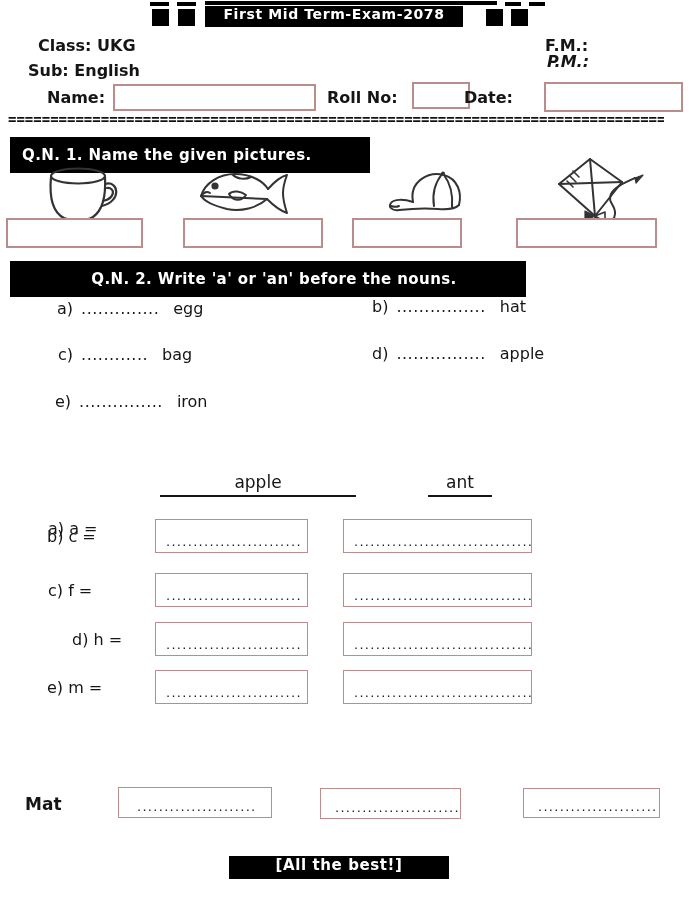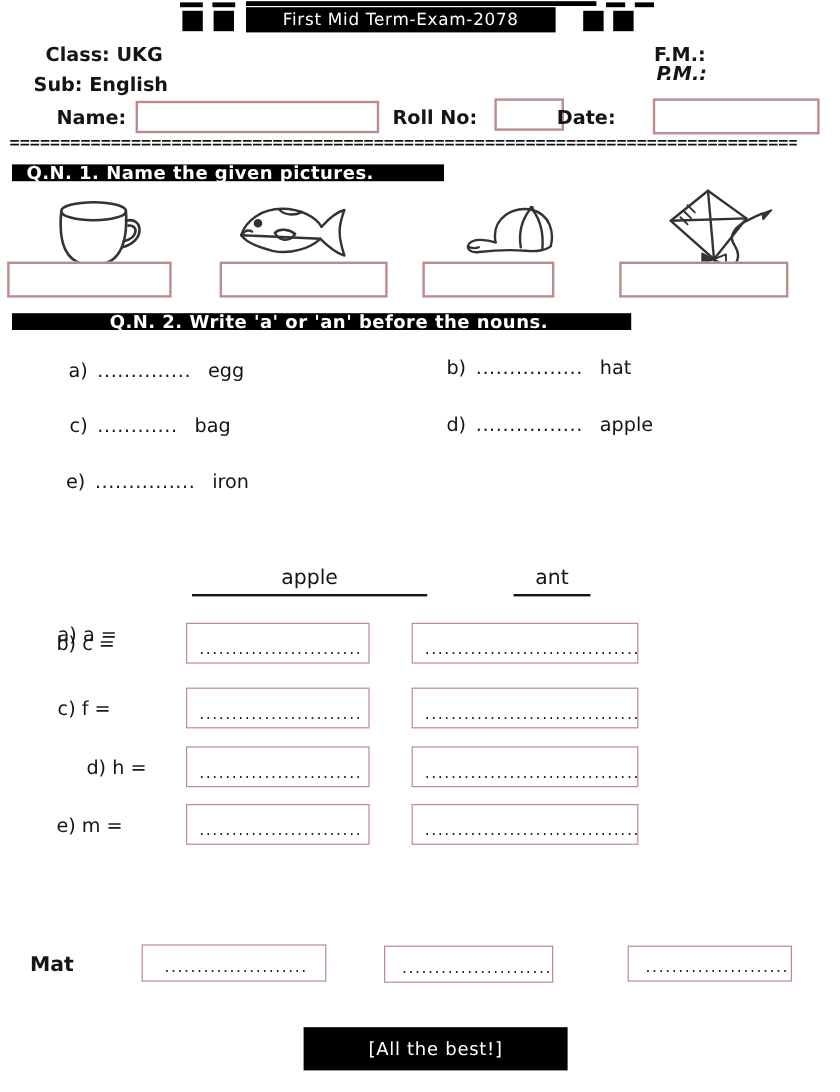--- a/index.html
+++ b/index.html
@@ -1,24 +1,24 @@
 <!DOCTYPE html>
 <html><head>
 <meta charset="utf-8">
 <style>
   html,body{margin:0;padding:0;background:#fff;}
   .page{position:relative;width:700px;height:910px;background:#ffffff;
         font-family:"DejaVu Sans","Liberation Sans",sans-serif;color:#151515;overflow:hidden;}
   .bar{position:absolute;background:#000;color:#fff;font-size:15px;font-weight:600;
        letter-spacing:.4px;display:flex;align-items:center;padding-left:12px;
-       box-sizing:border-box;height:14px;white-space:nowrap;}
+       box-sizing:border-box;height:36px;white-space:nowrap;}
   .hsq{position:absolute;background:#000;width:17px;height:17px;}
   .hdash{position:absolute;background:#000;height:4px;}
-  .titlebar{position:absolute;background:#000;color:#fff;display:flex;align-items:center;
-       justify-content:center;font-size:14px;font-weight:400;letter-spacing:.6px;}
+  .titlebar{position:absolute;background:#000;color:#fff;display:flex;align-items:flex-start;
+       justify-content:center;font-size:14px;font-weight:700;letter-spacing:.6px;}
   .lbl{position:absolute;font-size:16px;font-weight:600;white-space:nowrap;}
   .box{position:absolute;border:2px solid #bb8c8c;background:#fff;box-sizing:border-box;}
   .sep{position:absolute;font-family:"DejaVu Sans Mono","Liberation Mono",monospace;
        font-weight:700;font-size:14px;line-height:14px;overflow:hidden;white-space:nowrap;color:#111;}
   .q2item{position:absolute;display:flex;align-items:baseline;font-size:16px;white-space:nowrap;}
   .q2item .dots{margin-left:8px;letter-spacing:.5px;color:#1a1a1a;}
   .q2item .noun{margin-left:14px;}
   .blank{position:absolute;border-bottom:2px solid #151515;text-align:center;
          font-size:17px;padding-bottom:3px;box-sizing:border-box;}
   .dotbox{position:absolute;border:1.5px solid #bb8c8c;background:#fff;box-sizing:border-box;
@@ -184,17 +184,17 @@
   <div class="dotbox" style="left:118px;top:787px;width:154px;height:31px;padding-left:18px;">
     <span class="dots">......................</span>
     </div>
   <div class="dotbox" style="left:320px;top:788px;width:141px;height:31px;padding-left:14px;">
     <span class="dots">........................</span>
     </div>
   <div class="dotbox" style="left:523px;top:788px;width:137px;height:30px;padding-left:14px;">
     <span class="dots">......................</span>
     </div>
 
-  <div class="titlebar" style="left:253px;top:856px;width:220px;height:36px;font-size:15px;">
+  <div class="titlebar" style="left:229px;top:856px;width:220px;height:23px;font-size:15px;">
     <span>[All the best!]</span>
   </div>
 
 </div>
 
 </body></html>

